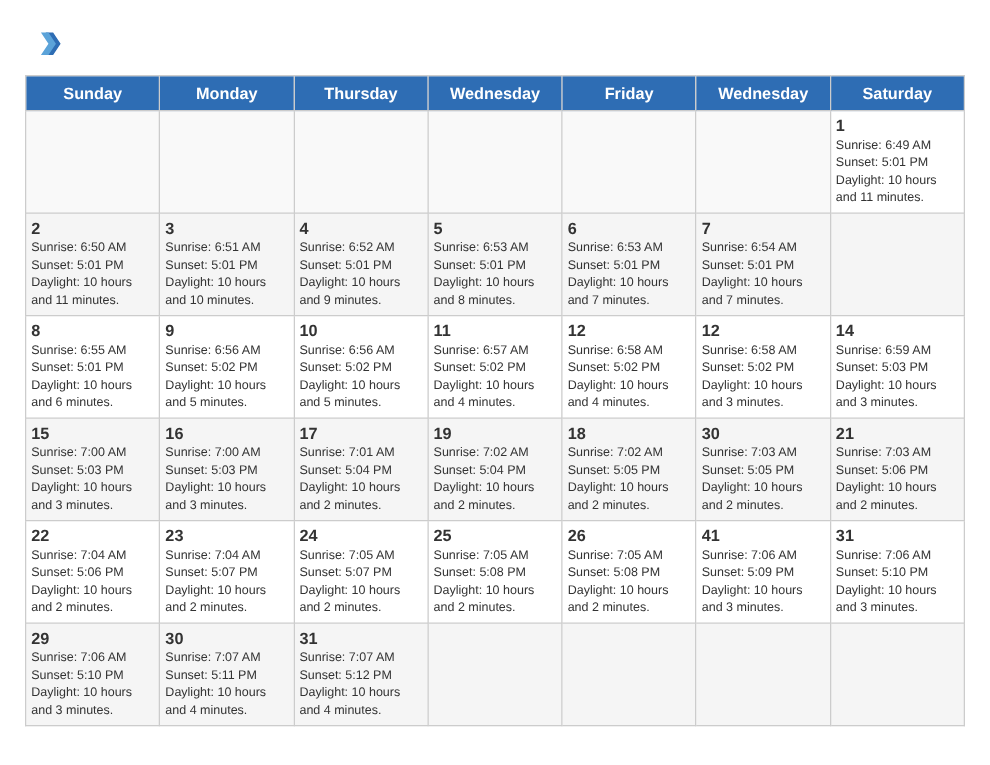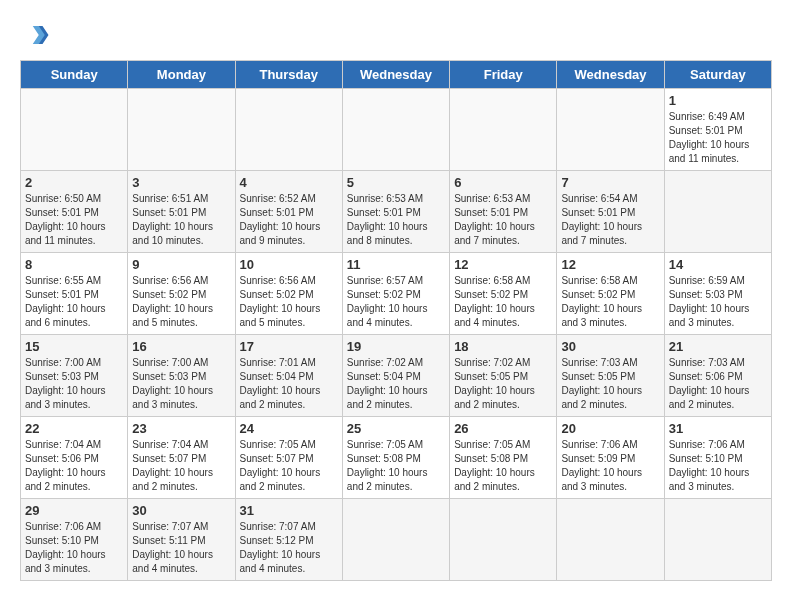--- a/index.html
+++ b/index.html
@@ -236,21 +236,21 @@
         </td>
         <td>
           <span class="day-number">25</span>
           <div class="day-info">Sunrise: 7:05 AM<br>Sunset: 5:08 PM<br>Daylight: 10 hours and 2 minutes.</div>
         </td>
         <td>
           <span class="day-number">26</span>
           <div class="day-info">Sunrise: 7:05 AM<br>Sunset: 5:08 PM<br>Daylight: 10 hours and 2 minutes.</div>
         </td>
         <td>
-          <span class="day-number">20</span>
+          <span class="day-number">41</span>
           <div class="day-info">Sunrise: 7:06 AM<br>Sunset: 5:09 PM<br>Daylight: 10 hours and 3 minutes.</div>
         </td>
         <td>
           <span class="day-number">31</span>
           <div class="day-info">Sunrise: 7:06 AM<br>Sunset: 5:10 PM<br>Daylight: 10 hours and 3 minutes.</div>
         </td>
       </tr>
       <tr>
         <td>
           <span class="day-number">29</span>

